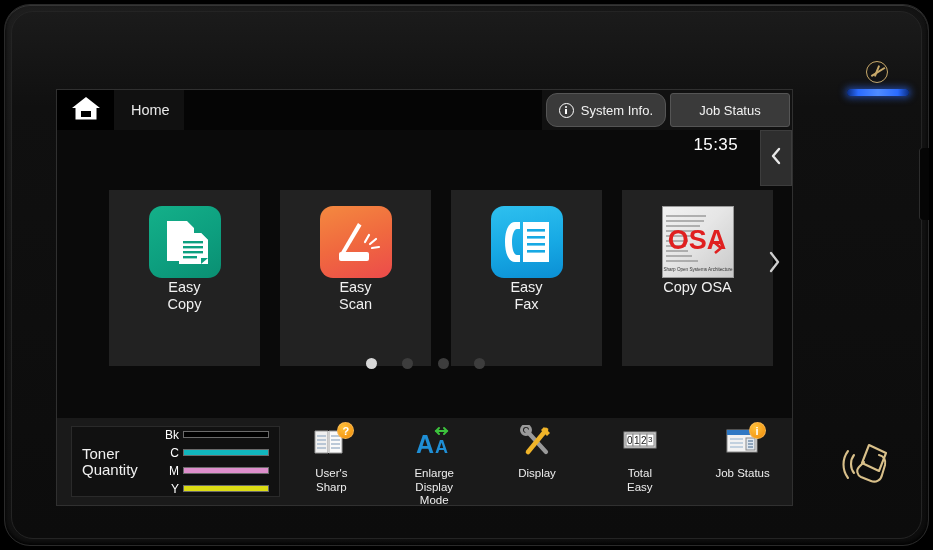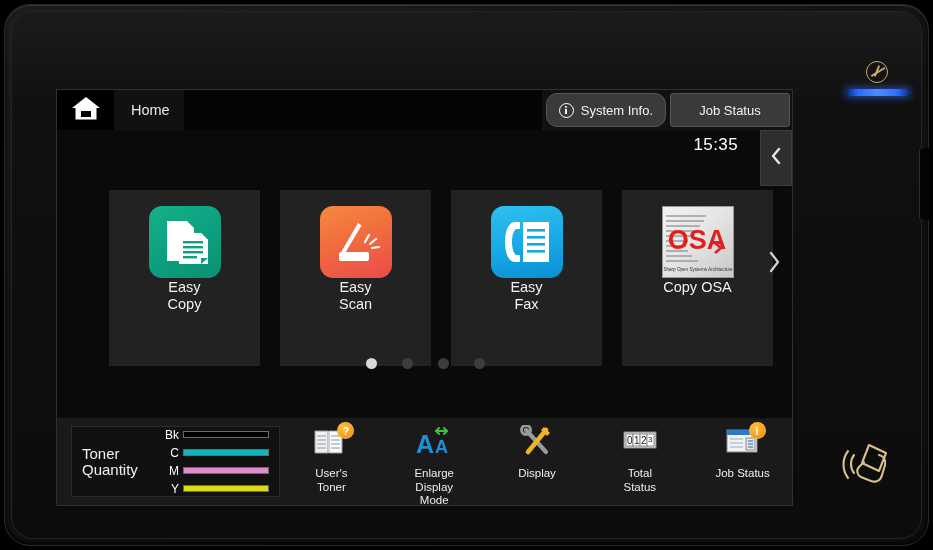--- a/index.html
+++ b/index.html
@@ -388,21 +388,21 @@
                   <path d="M5 19 h9"></path>
                   <path d="M5 23 h9"></path>
                   <path d="M19 11 h9"></path>
                   <path d="M19 15 h9"></path>
                   <path d="M19 19 h9"></path>
                   <path d="M19 23 h9"></path>
                 </g>
                 <path d="M16 6 h1.5 v22 H16 Z" fill="#cfcfcf"></path>
               </svg><div class="badge">?</div></div>
             <div class="tool-label">User's
-Toner</div>
+Sharp</div>
           </div>
           <div class="tool">
             <div class="tool-icon"><svg width="38" height="32" viewBox="0 0 38 32">
                 <text x="1" y="28" font-family="'Liberation Sans',sans-serif" font-size="25" font-weight="bold" fill="#1f8fd6">A</text>
                 <text x="20" y="28" font-family="'Liberation Sans',sans-serif" font-size="18" font-weight="bold" fill="#1f8fd6">A</text>
                 <g stroke="#3cc23c" stroke-width="2" fill="none" stroke-linecap="round">
                   <path d="M21 6 h11"></path>
                   <path d="M24 3 L21 6 L24 9"></path>
                   <path d="M29 3 L32 6 L29 9"></path>
                 </g>
@@ -434,21 +434,21 @@
                   <rect x="26" y="9" width="7" height="12"></rect>
                 </g>
                 <g font-family="'Liberation Sans',sans-serif" font-size="10" fill="#222">
                   <text x="6" y="19">0</text>
                   <text x="13" y="19">1</text>
                   <text x="20" y="19">2</text>
                   <text x="27" y="17" font-size="8">3</text>
                 </g>
               </svg></div>
             <div class="tool-label">Total
-Status</div>
+Easy</div>
           </div>
           <div class="tool">
             <div class="tool-icon"><svg width="38" height="32" viewBox="0 0 38 32">
                 <rect x="3" y="5" width="30" height="22" fill="#f2f2f2" stroke="#8a8a8a"></rect>
                 <rect x="3" y="5" width="30" height="5" fill="#2f78c4"></rect>
                 <g stroke="#a8bed4" stroke-width="1.3">
                   <path d="M6 14 h13"></path>
                   <path d="M6 18 h13"></path>
                   <path d="M6 22 h13"></path>
                 </g>

